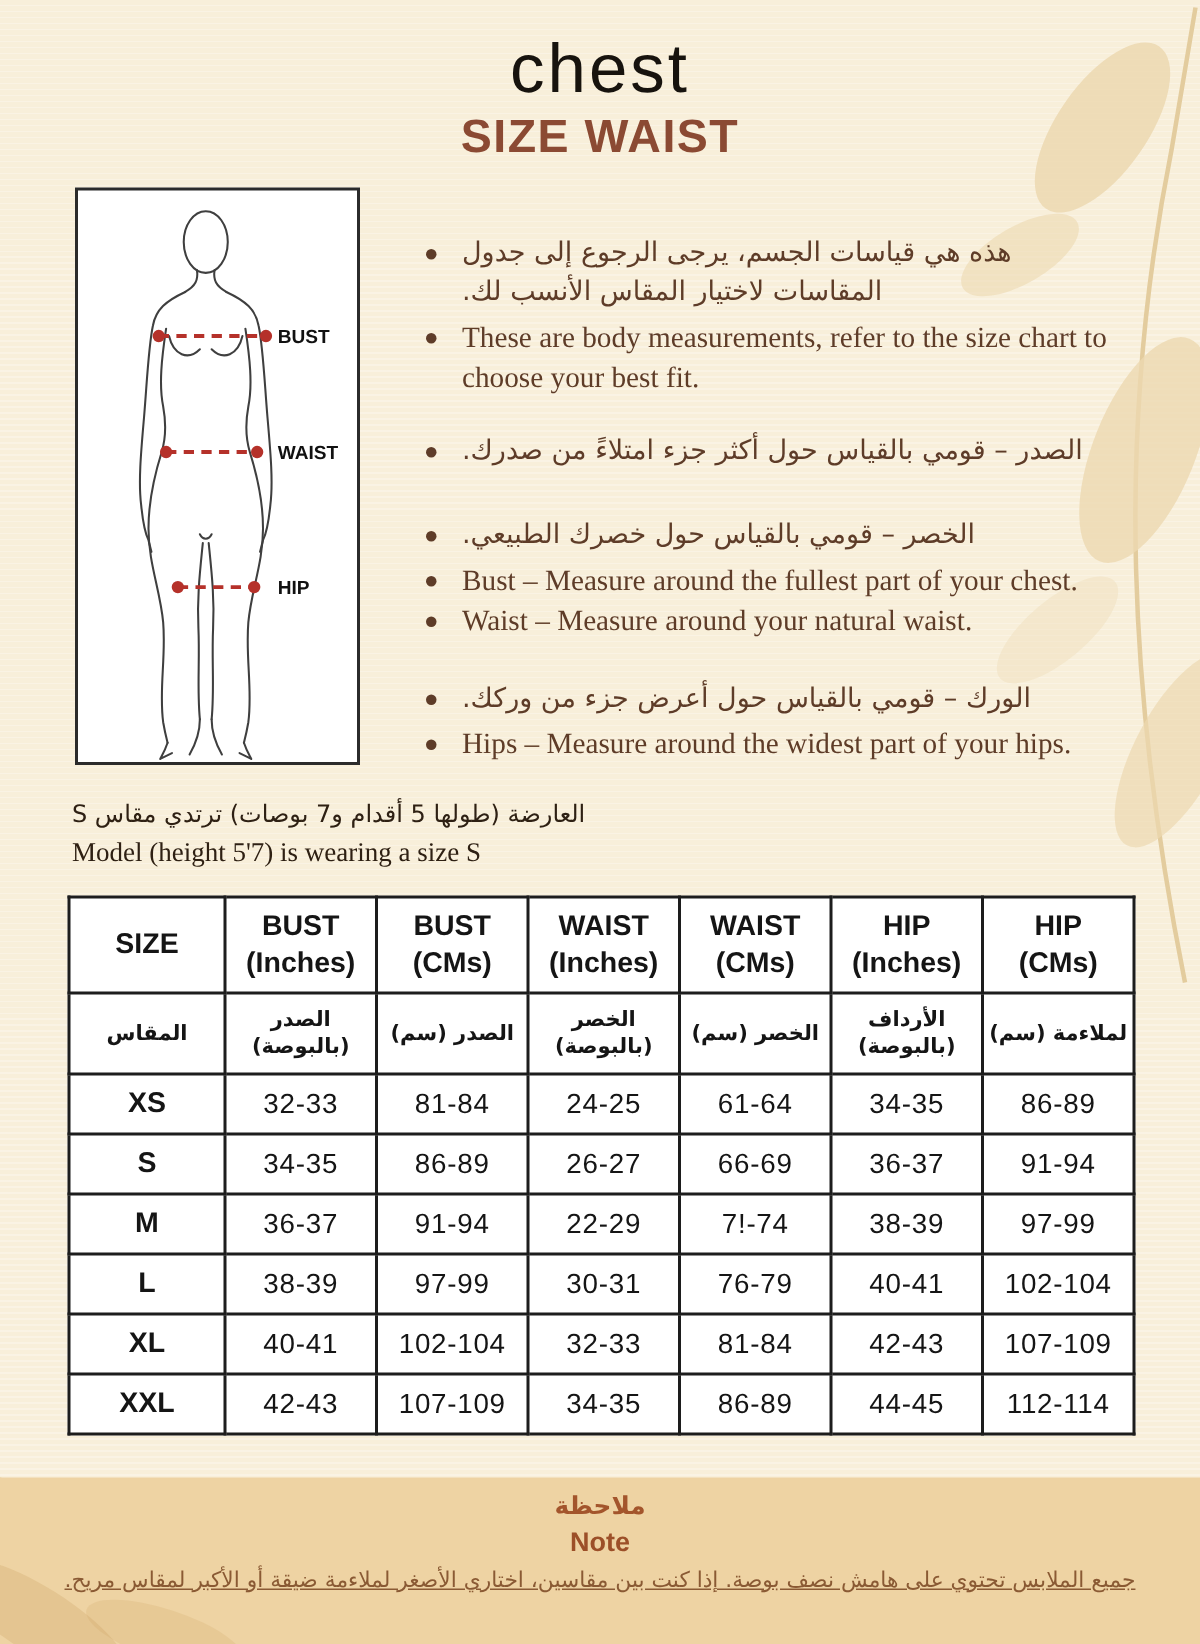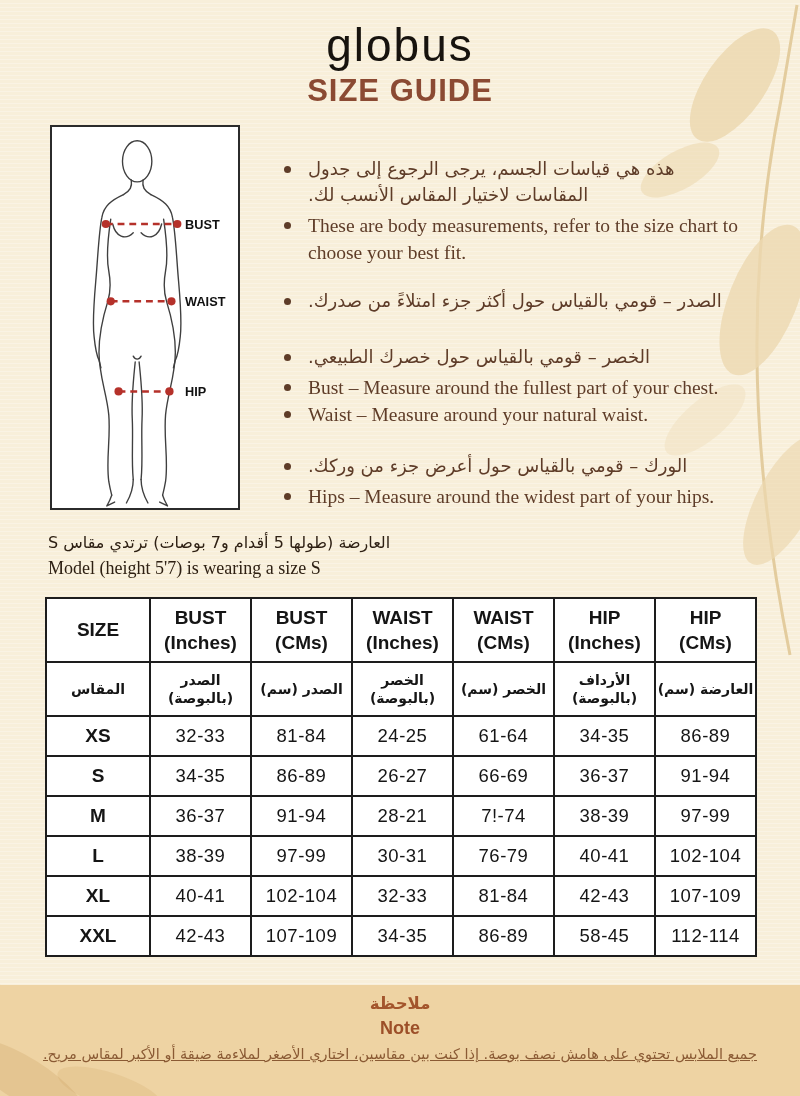--- a/index.html
+++ b/index.html
@@ -72,22 +72,22 @@
   </svg>
   <svg class="leaf-bl" width="170" height="176" viewBox="0 0 170 176">
     <ellipse cx="30" cy="110" rx="78" ry="26" fill="#e7cf9f" opacity="0.85" transform="rotate(35 30 110)"></ellipse>
     <ellipse cx="95" cy="150" rx="55" ry="20" fill="#e7cf9f" opacity="0.55" transform="rotate(20 95 150)"></ellipse>
   </svg>
   <svg class="leaf-band" width="190" height="111" viewBox="0 0 190 111">
     <ellipse cx="25" cy="95" rx="70" ry="22" fill="#c99c5a" opacity="0.25" transform="rotate(32 25 95)"></ellipse>
     <ellipse cx="110" cy="105" rx="55" ry="17" fill="#c99c5a" opacity="0.18" transform="rotate(18 110 105)"></ellipse>
   </svg>
 
-  <div class="brand">globus</div>
-  <div class="title">SIZE GUIDE</div>
+  <div class="brand">chest</div>
+  <div class="title">SIZE WAIST</div>
 
   <div class="diagram">
     <svg viewBox="0 0 190 385">
       <g class="fig">
         <ellipse cx="87" cy="33" rx="15" ry="21"></ellipse>
         <path d="M81 52 C82 59 80 63 73 67"></path>
         <path d="M93 52 C92 59 94 63 101 67"></path>
         <path d="M73 67 C60 73 53 79 51 90 C48 104 47 128 45 152 C43 175 41 196 43 212 C44 222 45 230 48 236 L50 244"></path>
         <path d="M101 67 C114 73 121 79 123 90 C126 104 127 128 129 152 C131 175 133 196 131 212 C130 222 129 230 126 236 L124 244"></path>
         <path d="M60 92 C57 112 55 130 58 145 C60 156 60 166 57 176 C52 192 48 208 48 228 C48 252 56 270 58 292 C60 316 55 338 58 360 C59 366 60 370 61 374"></path>
@@ -217,21 +217,21 @@
             <div>(بالبوصة)</div>
           </th>
         <th class="ar">
             <div>الخصر (سم)</div>
           </th>
         <th class="ar">
             <div>الأرداف</div>
             <div>(بالبوصة)</div>
           </th>
         <th class="ar">
-            <div>العارضة (سم)</div>
+            <div>لملاءمة (سم)</div>
           </th>
       </tr>
     </thead>
     <tbody>
       <tr class="drow">
         <td class="size">XS</td>
         <td class="val">32-33</td>
         <td class="val">81-84</td>
         <td class="val">24-25</td>
         <td class="val">61-64</td>
@@ -244,21 +244,21 @@
         <td class="val">86-89</td>
         <td class="val">26-27</td>
         <td class="val">66-69</td>
         <td class="val">36-37</td>
         <td class="val">91-94</td>
       </tr>
       <tr class="drow">
         <td class="size">M</td>
         <td class="val">36-37</td>
         <td class="val">91-94</td>
-        <td class="val">28-21</td>
+        <td class="val">22-29</td>
         <td class="val">7!-74</td>
         <td class="val">38-39</td>
         <td class="val">97-99</td>
       </tr>
       <tr class="drow">
         <td class="size">L</td>
         <td class="val">38-39</td>
         <td class="val">97-99</td>
         <td class="val">30-31</td>
         <td class="val">76-79</td>
@@ -273,21 +273,21 @@
         <td class="val">81-84</td>
         <td class="val">42-43</td>
         <td class="val">107-109</td>
       </tr>
       <tr class="drow">
         <td class="size">XXL</td>
         <td class="val">42-43</td>
         <td class="val">107-109</td>
         <td class="val">34-35</td>
         <td class="val">86-89</td>
-        <td class="val">58-45</td>
+        <td class="val">44-45</td>
         <td class="val">112-114</td>
       </tr>
     </tbody>
   </table>
 
   <div class="note-band">
     <div class="note-h-ar">ملاحظة</div>
     <div class="note-h-en">Note</div>
     <div class="note-b-ar">جميع الملابس تحتوي على هامش نصف بوصة. إذا كنت بين مقاسين، اختاري الأصغر لملاءمة ضيقة أو الأكبر لمقاس مريح.</div>
   </div>

